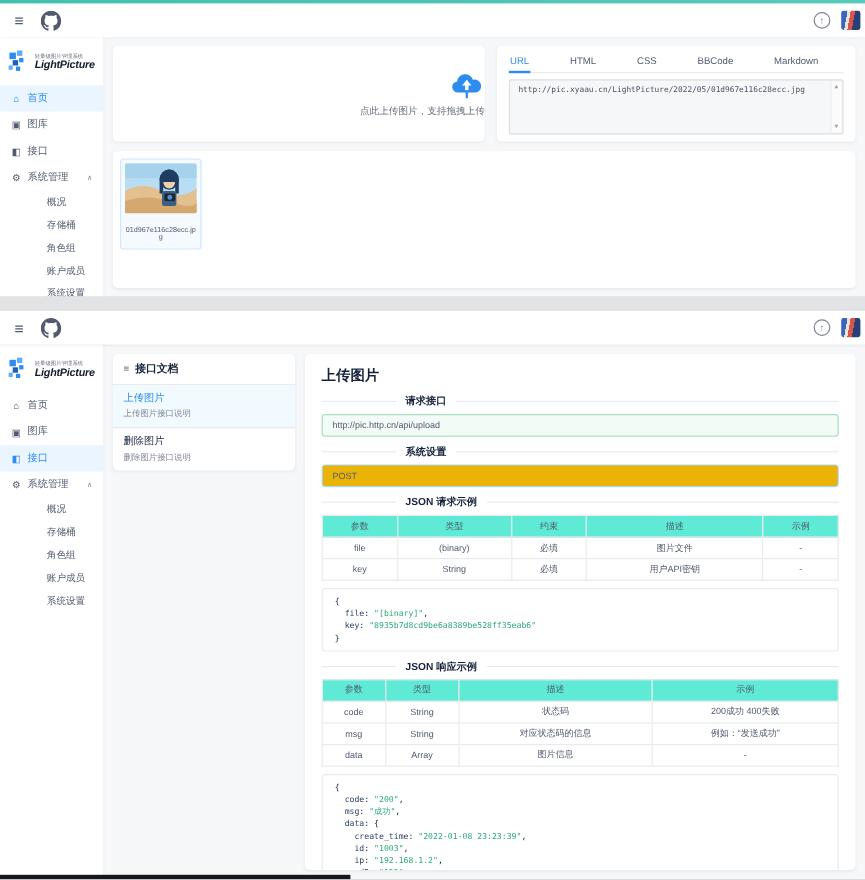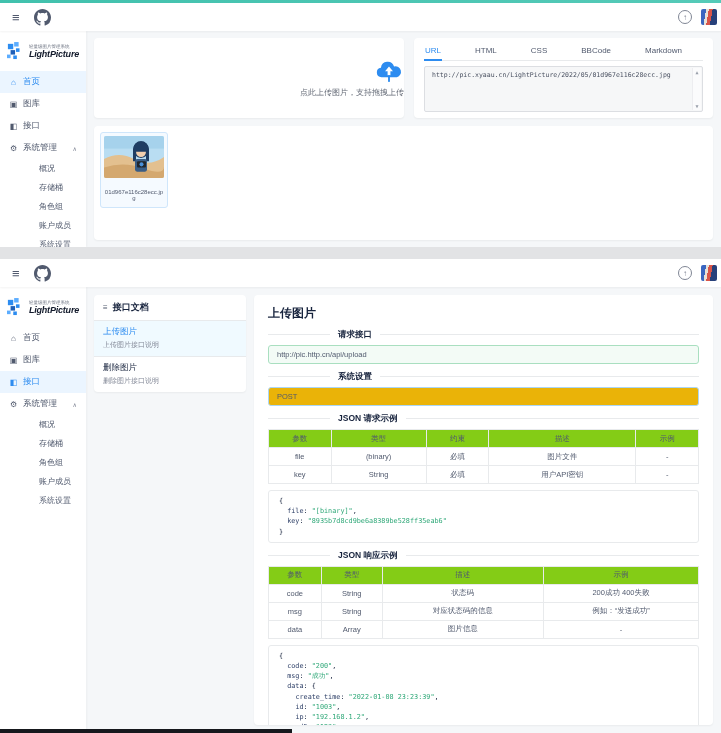--- a/index.html
+++ b/index.html
@@ -83,21 +83,21 @@
   .api { flex:1; align-self:stretch; padding:8px 14px 0; overflow:hidden; }
   .api-title { font-size:12px; font-weight:bold; color:#17233d; margin:2px 0 4px; }
   .divider { position:relative; height:14px; margin:5px 0 4px; }
   .divider::before { content:""; position:absolute; left:0; right:0; top:7px; height:1px; background:#e8eaec; }
   .dv-label { position:absolute; left:62px; top:0; background:#fff; padding:0 8px; font-size:8.5px; font-weight:bold; color:#17233d; line-height:14px; }
   .inp { border-radius:3px; padding:4px 8px; font-size:7.5px; margin:2px 0 2px; cursor:text; }
   .inp.green { border:1px solid #a9dfc0; background:#f3fbf6; color:#515a6e; }
   .inp.blue  { border:1px solid #abd6f5; background:#eab308; color:#515a6e; }
   table.t { width:100%; border-collapse:collapse; margin:3px 0 6px; }
   .t th, .t td { border:1px solid #e8eaec; font-size:7.5px; padding:3.5px 2px; text-align:center; color:#515a6e; }
-  .t th { background:#84cc16; font-weight:normal; }
+  .t th { background:#5eead4; font-weight:normal; }
   .code { border:1px solid #e8eaec; border-radius:3px; padding:5px 10px; font-family:"DejaVu Sans Mono", monospace; font-size:6.8px; line-height:1.5; color:#17233d; margin:2px 0 4px; overflow:hidden; }
   .cl span { white-space:pre; }
   .ck { color:#2c3e66; }
   .cv.str { color:#2fa878; }
   .cv.plain { color:#17233d; }
 </style>
 </head>
 <body>
 
 <div class="canvas">

